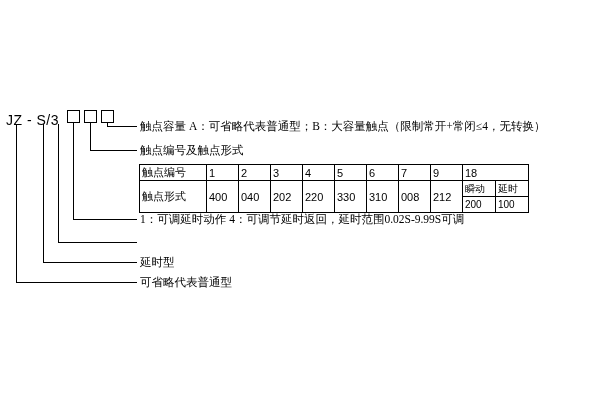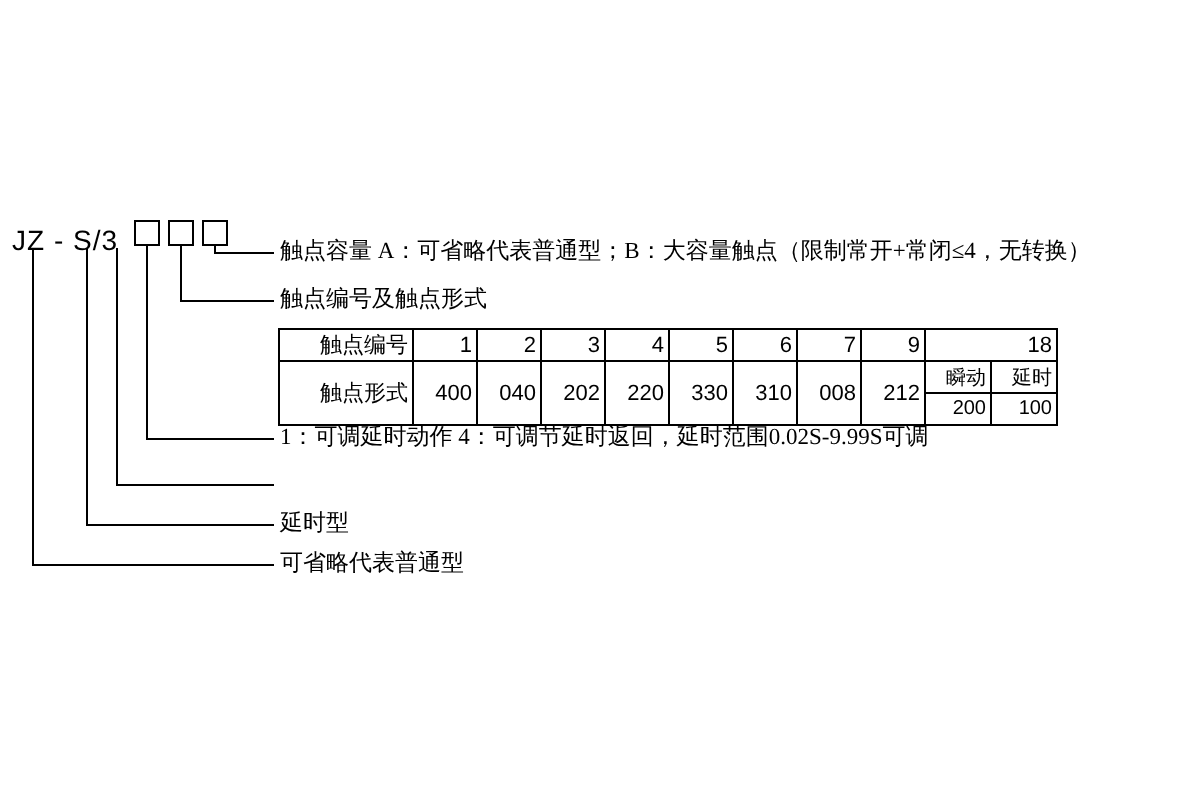--- a/index.html
+++ b/index.html
@@ -68,21 +68,21 @@
     position: absolute;
     left: 139px;
     top: 164px;
   }
   table.pin {
     border-collapse: collapse;
     font-size: 11px;
   }
   table.pin td {
     border: 1px solid #000;
-    text-align: right;
+    text-align: left;
     vertical-align: middle;
     height: 15px;
     padding: 0 2px;
     white-space: nowrap;
   }
   td.hdr {
     width: 62px;
     text-align: center;
     font-size: 11px;
   }

